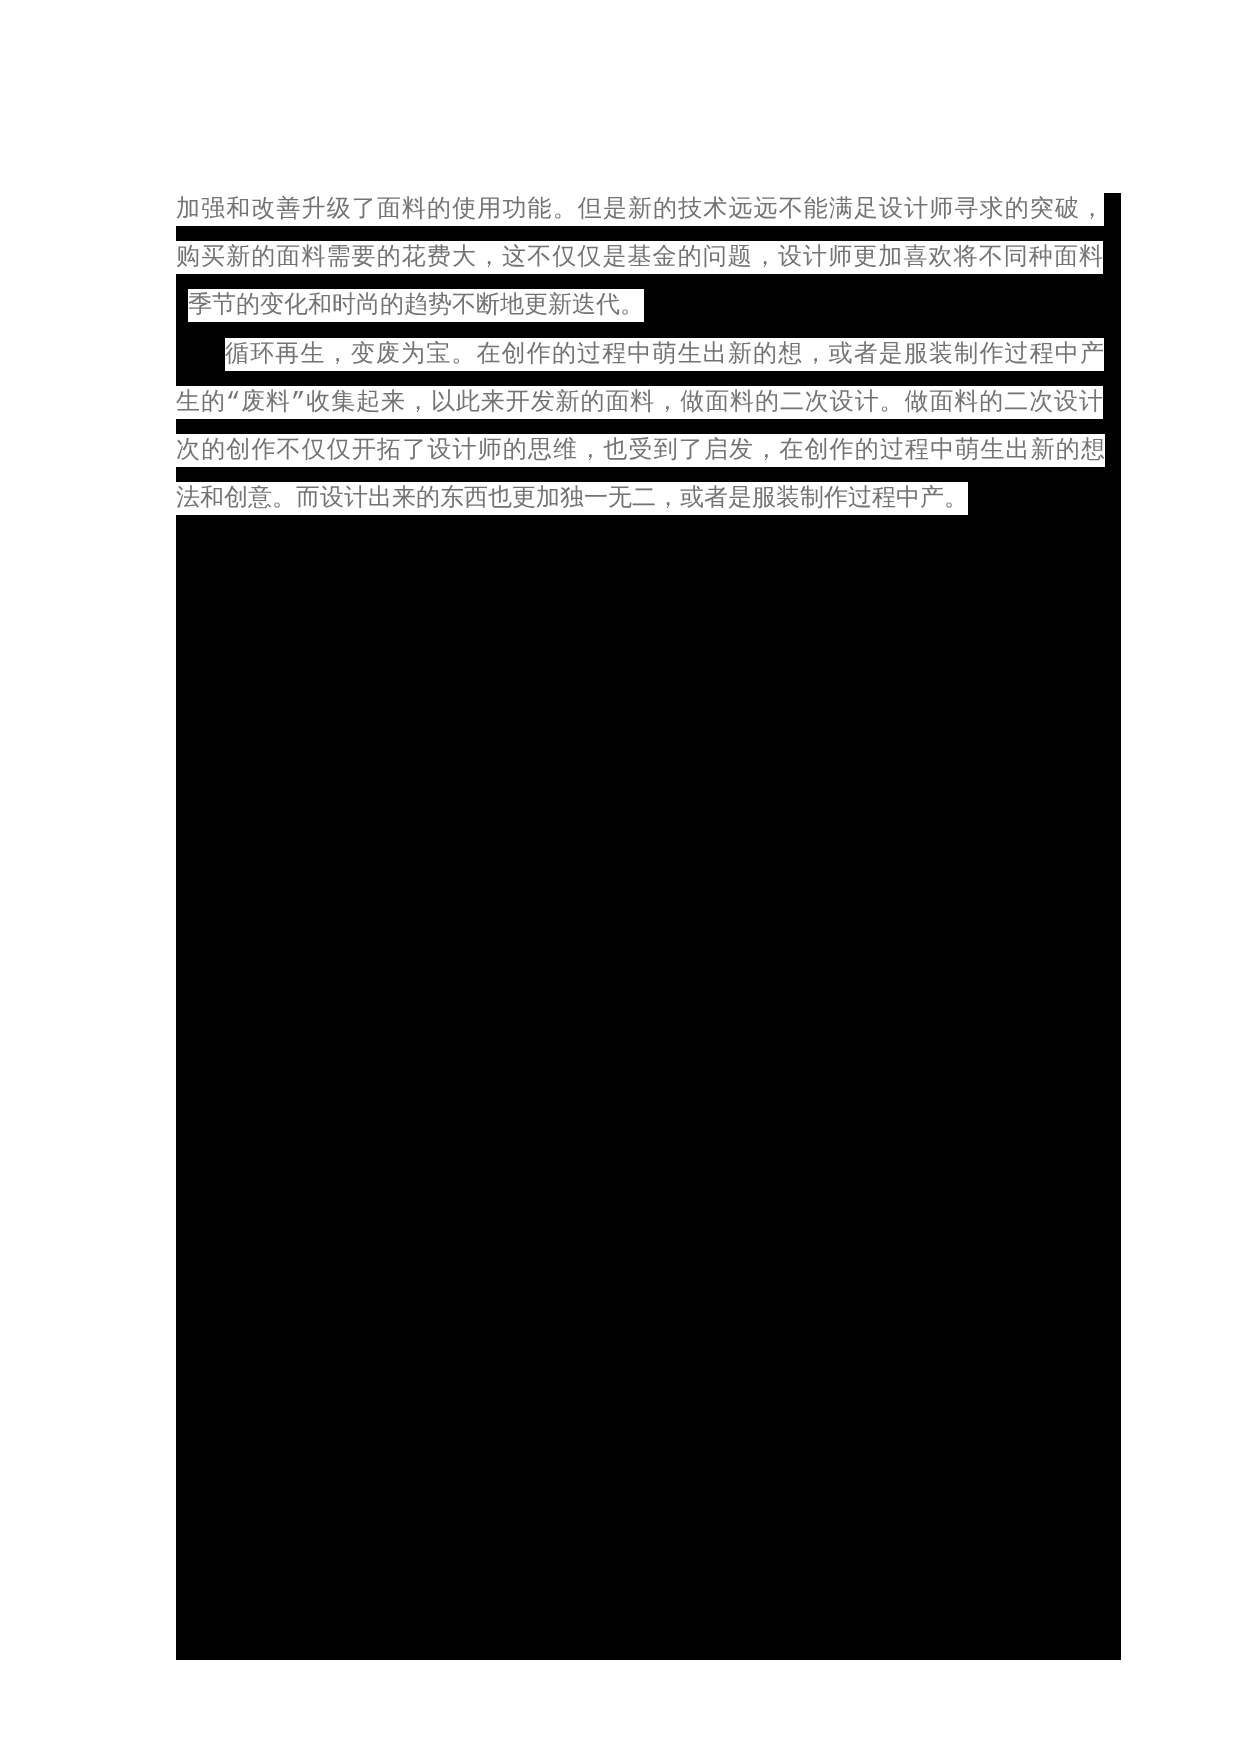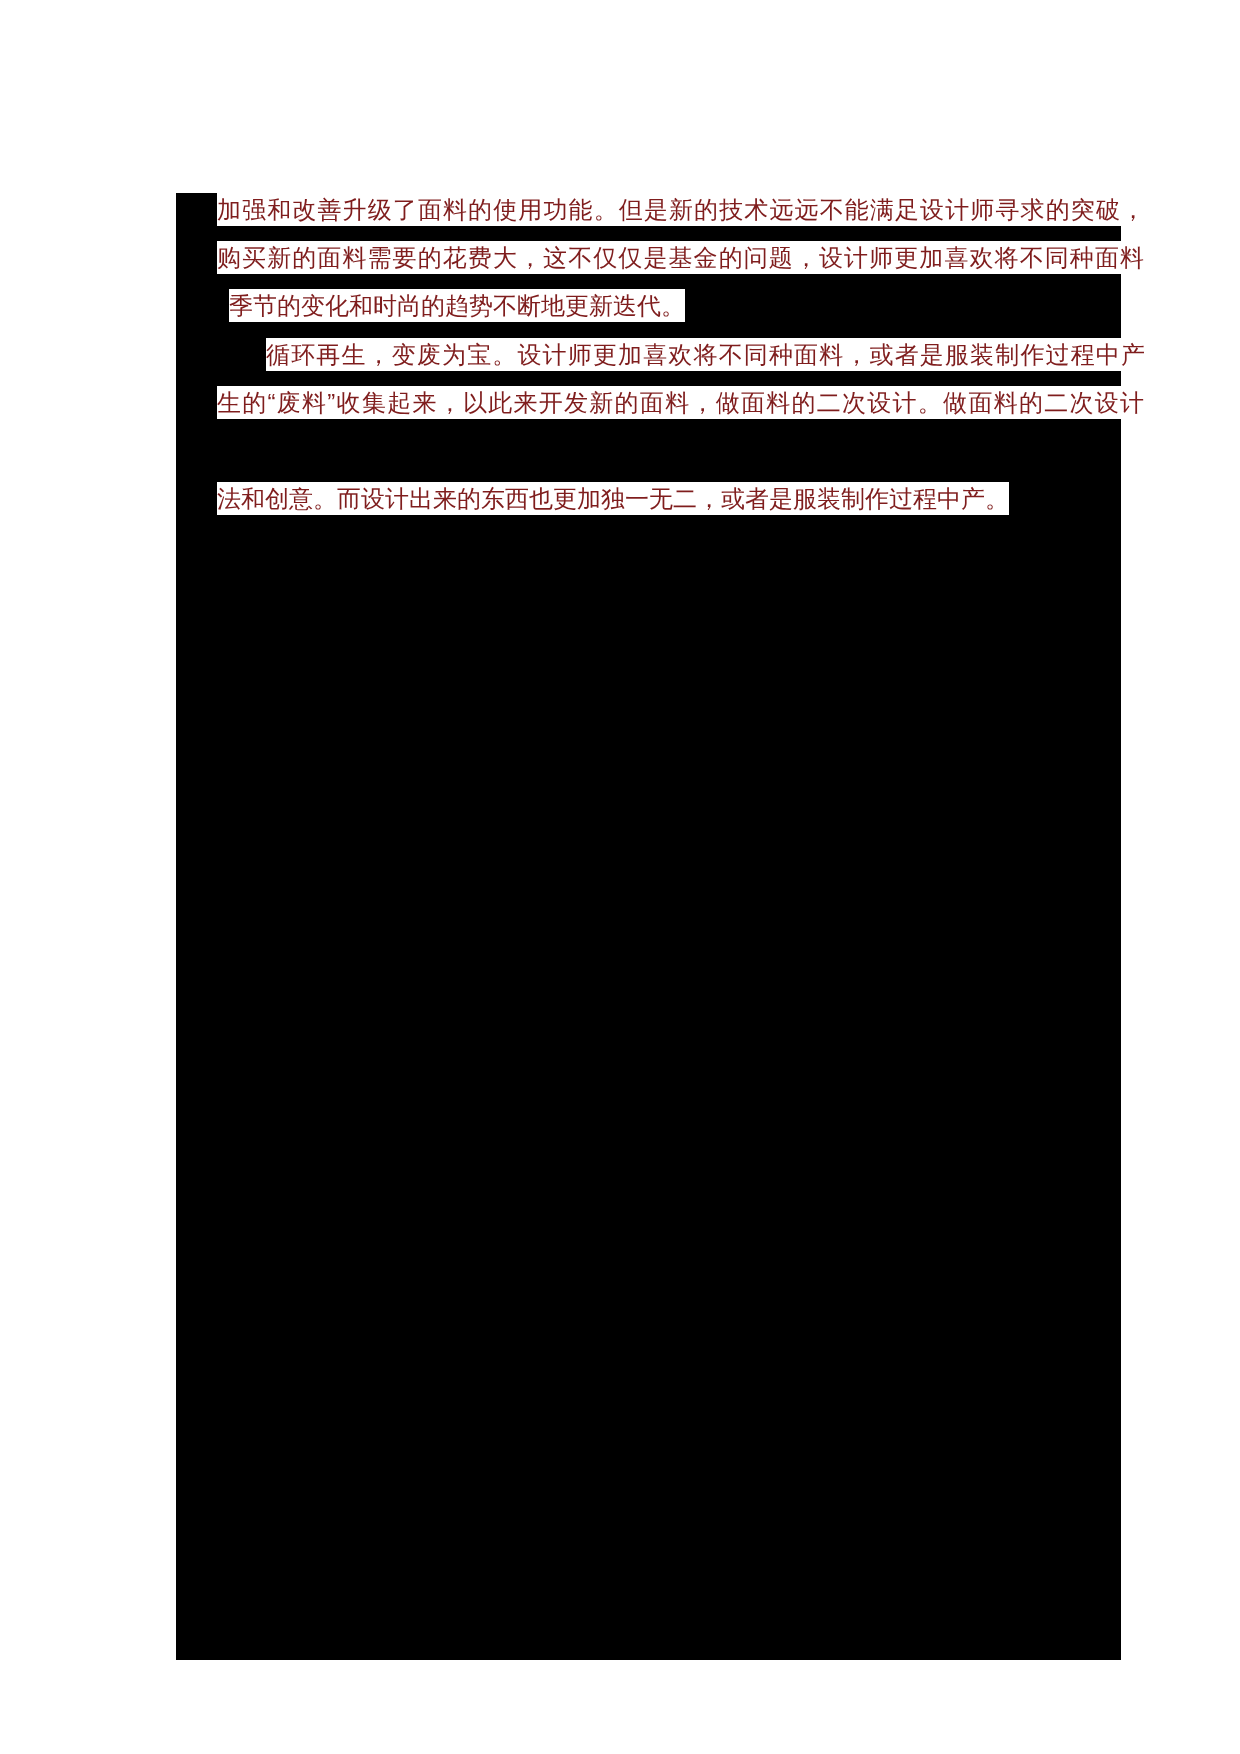--- a/index.html
+++ b/index.html
@@ -21,26 +21,25 @@
     top: 193px;
     width: 945px;
     height: 1467px;
     background: #000000;
   }
   .line {
     position: absolute;
     height: 33px;
     line-height: 33px;
     background: #ffffff;
-    color: #7f1d1d;
-    font-family: Liberation Sans, sans-serif;
+    color: #737373;
+    font-family: Liberation Mono, monospace;
     font-size: 24px;
     white-space: nowrap;
     overflow: hidden;
-    margin-left: 41px;
   }
   .just {
     text-align: justify;
     text-align-last: justify;
     text-justify: inter-character;
   }
   .l1 { top: 0;     left: 0;    width: 928px; }
   .l2 { top: 48px;  left: 0;    width: 927px; }
   .l3 { top: 96px;  left: 12px; }               
   .l4 { top: 145px; left: 49px; width: 879px; } 
@@ -49,17 +48,18 @@
   .l7 { top: 289px; left: 0; }               
 </style>
 </head>
 <body>
 
 <div class="page">
   <div class="highlight-block">
     <div class="line l1 just">加强和改善升级了面料的使用功能。但是新的技术远远不能满足设计师寻求的突破，</div>
     <div class="line l2 just">购买新的面料需要的花费大，这不仅仅是基金的问题，设计师更加喜欢将不同种面料</div>
     <div class="line l3">季节的变化和时尚的趋势不断地更新迭代。</div>
-    <div class="line l4 just">循环再生，变废为宝。设计师更加喜欢将不同种面料，或者是服装制作过程中产</div>
+    <div class="line l4 just">循环再生，变废为宝。在创作的过程中萌生出新的想，或者是服装制作过程中产</div>
     <div class="line l5 just">生的“废料”收集起来，以此来开发新的面料，做面料的二次设计。做面料的二次设计</div>
+    <div class="line l6 just">次的创作不仅仅开拓了设计师的思维，也受到了启发，在创作的过程中萌生出新的想</div>
     <div class="line l7">法和创意。而设计出来的东西也更加独一无二，或者是服装制作过程中产。</div>
   </div>
 </div>
 
 </body></html>

